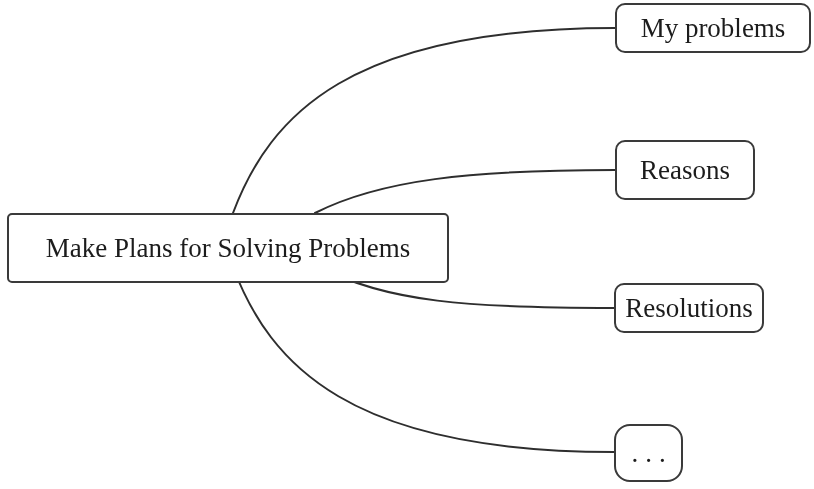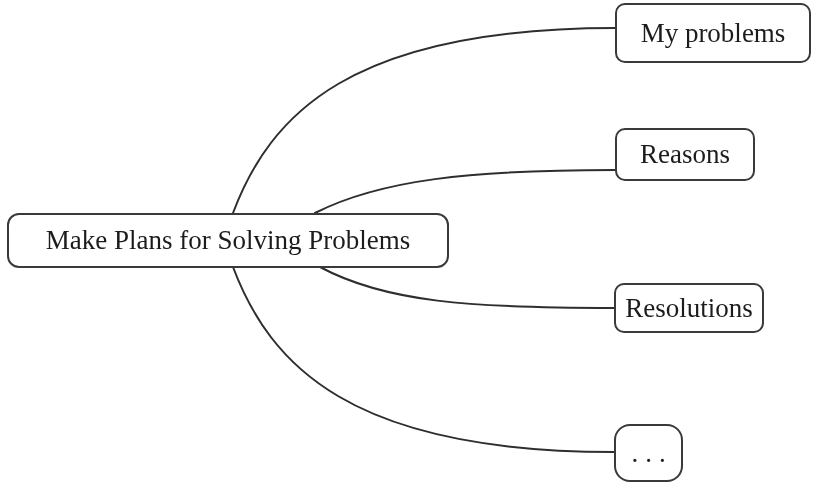--- a/index.html
+++ b/index.html
@@ -40,34 +40,34 @@
     align-items: center;
     justify-content: center;
     color: #1c1c1c;
     font-size: 27px;
     white-space: nowrap;
   }
   .node-root {
     left: 7px;
     top: 213px;
     width: 442px;
-    height: 55px;
-    border-radius: 12px;
+    height: 70px;
+    border-radius: 5px;
   }
   .node-my-problems {
     left: 615px;
     top: 3px;
     width: 196px;
-    height: 60px;
+    height: 50px;
   }
   .node-reasons {
     left: 615px;
-    top: 128px;
+    top: 140px;
     width: 140px;
-    height: 53px;
+    height: 60px;
   }
   .node-resolutions {
     left: 614px;
     top: 283px;
     width: 150px;
     height: 50px;
   }
   .node-ellipsis {
     left: 614px;
     top: 424px;

